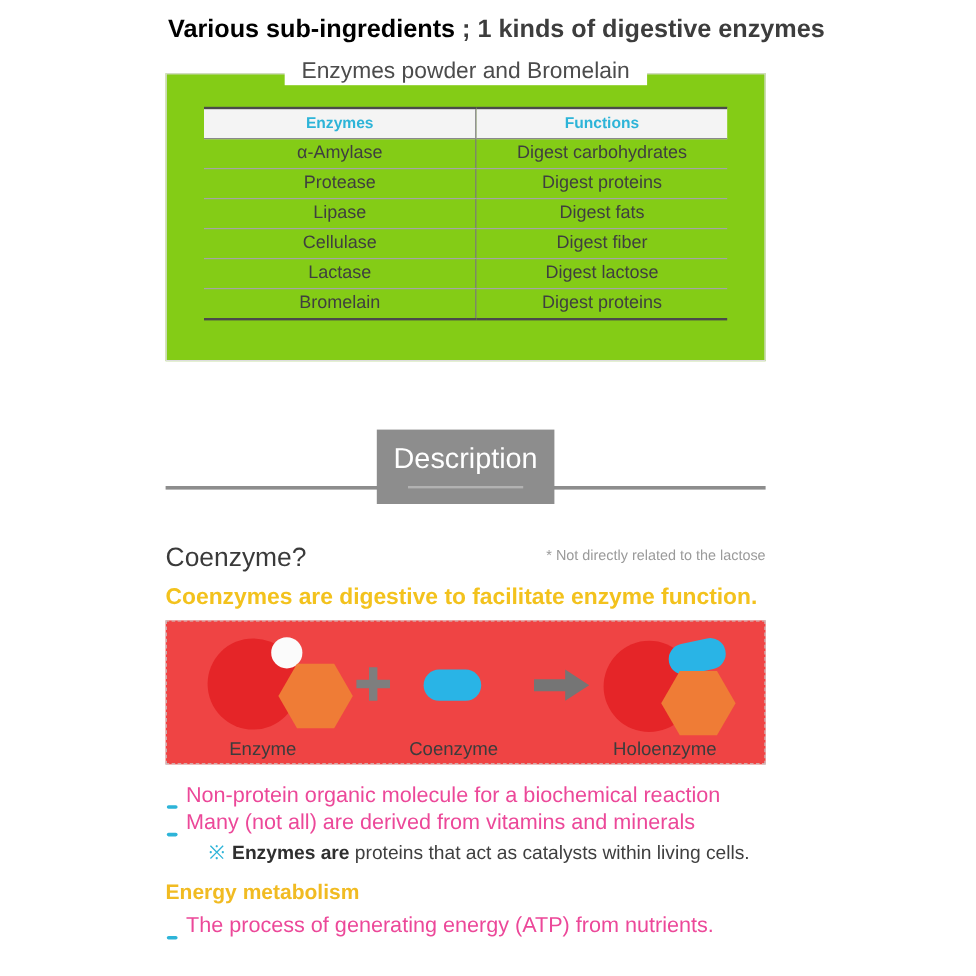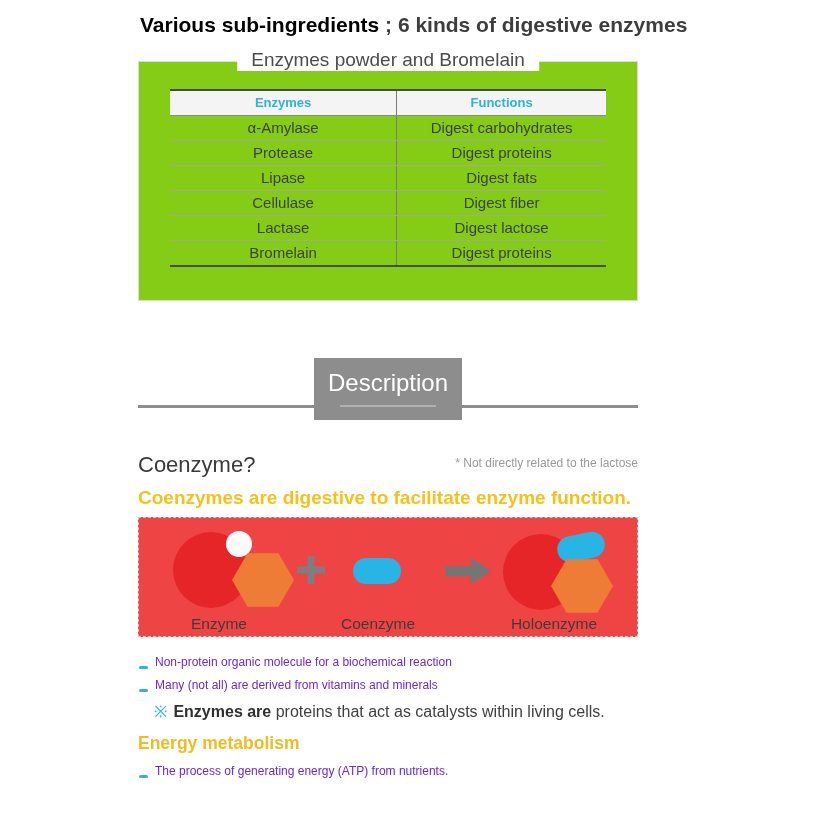--- a/index.html
+++ b/index.html
@@ -29,37 +29,37 @@
   
   .co-title-row { position:absolute; left:138px; top:452px; width:500px; display:flex; justify-content:space-between; align-items:flex-start;gap:36px; }
   .co-title { font-size:22px; color:#3a3a3a; }
   .co-note { font-size:12px; color:#9a9a9a; margin-top:4px; }
   .co-subtitle { position:absolute; left:138px; top:487px; font-size:19px; font-weight:700; color:#f3c21d; white-space:nowrap; }
 
   .diagram-box { position:absolute; left:138px; top:517px; width:500px; height:120px; border:1px dashed #c9c9c9; background:#ef4444; }
   .diagram-box svg { display:block; }
 
   .bullets { position:absolute; left:138px; top:651px; width:500px; }
-  .bullet-row { display:flex; align-items:center; line-height:23px; font-size:12px; color:#6d28d9; }
+  .bullet-row { display:flex; align-items:flex-end; line-height:23px; font-size:18px; color:#ec4899; }
   .dash { flex:none; width:9px; height:3px; border-radius:1.5px; background:#2db4d8; margin:10px 7px 0 1px; }
-  .footnote { margin:3px 0 0 16px; font-size:16px; color:#3f3f3f; line-height:23px; }
+  .footnote { margin:3px 0 0 36px; font-size:16px; color:#3f3f3f; line-height:23px; }
   .footnote .marker { color:#2db4d8; margin-right:6px; }
   .footnote .b { font-weight:700; color:#2f2f2f; }
   .footnote .r { white-space:pre-wrap; }
 
   
   .energy-title { position:absolute; left:138px; top:733px; font-size:17.5px; font-weight:700; color:#f1bb22; }
   .energy-bullet { position:absolute; left:138px; top:760px; width:500px; }
 </style>
 </head>
 <body>
 
 <div class="page">
 
-  <h1 class="main-heading"><span class="hl">Various sub-ingredients</span><span class="sep"> ; </span><span>6 kinds of digestive enzymes</span></h1>
+  <h1 class="main-heading"><span class="hl">Various sub-ingredients</span><span class="sep"> ; </span><span>1 kinds of digestive enzymes</span></h1>
 
   <section class="enzyme-panel">
     <span class="panel-title">Enzymes powder and Bromelain</span>
     <table class="enzyme-table">
       <thead>
         <tr>
           <th>Enzymes</th>
           <th>Functions</th>
         </tr>
       </thead>

